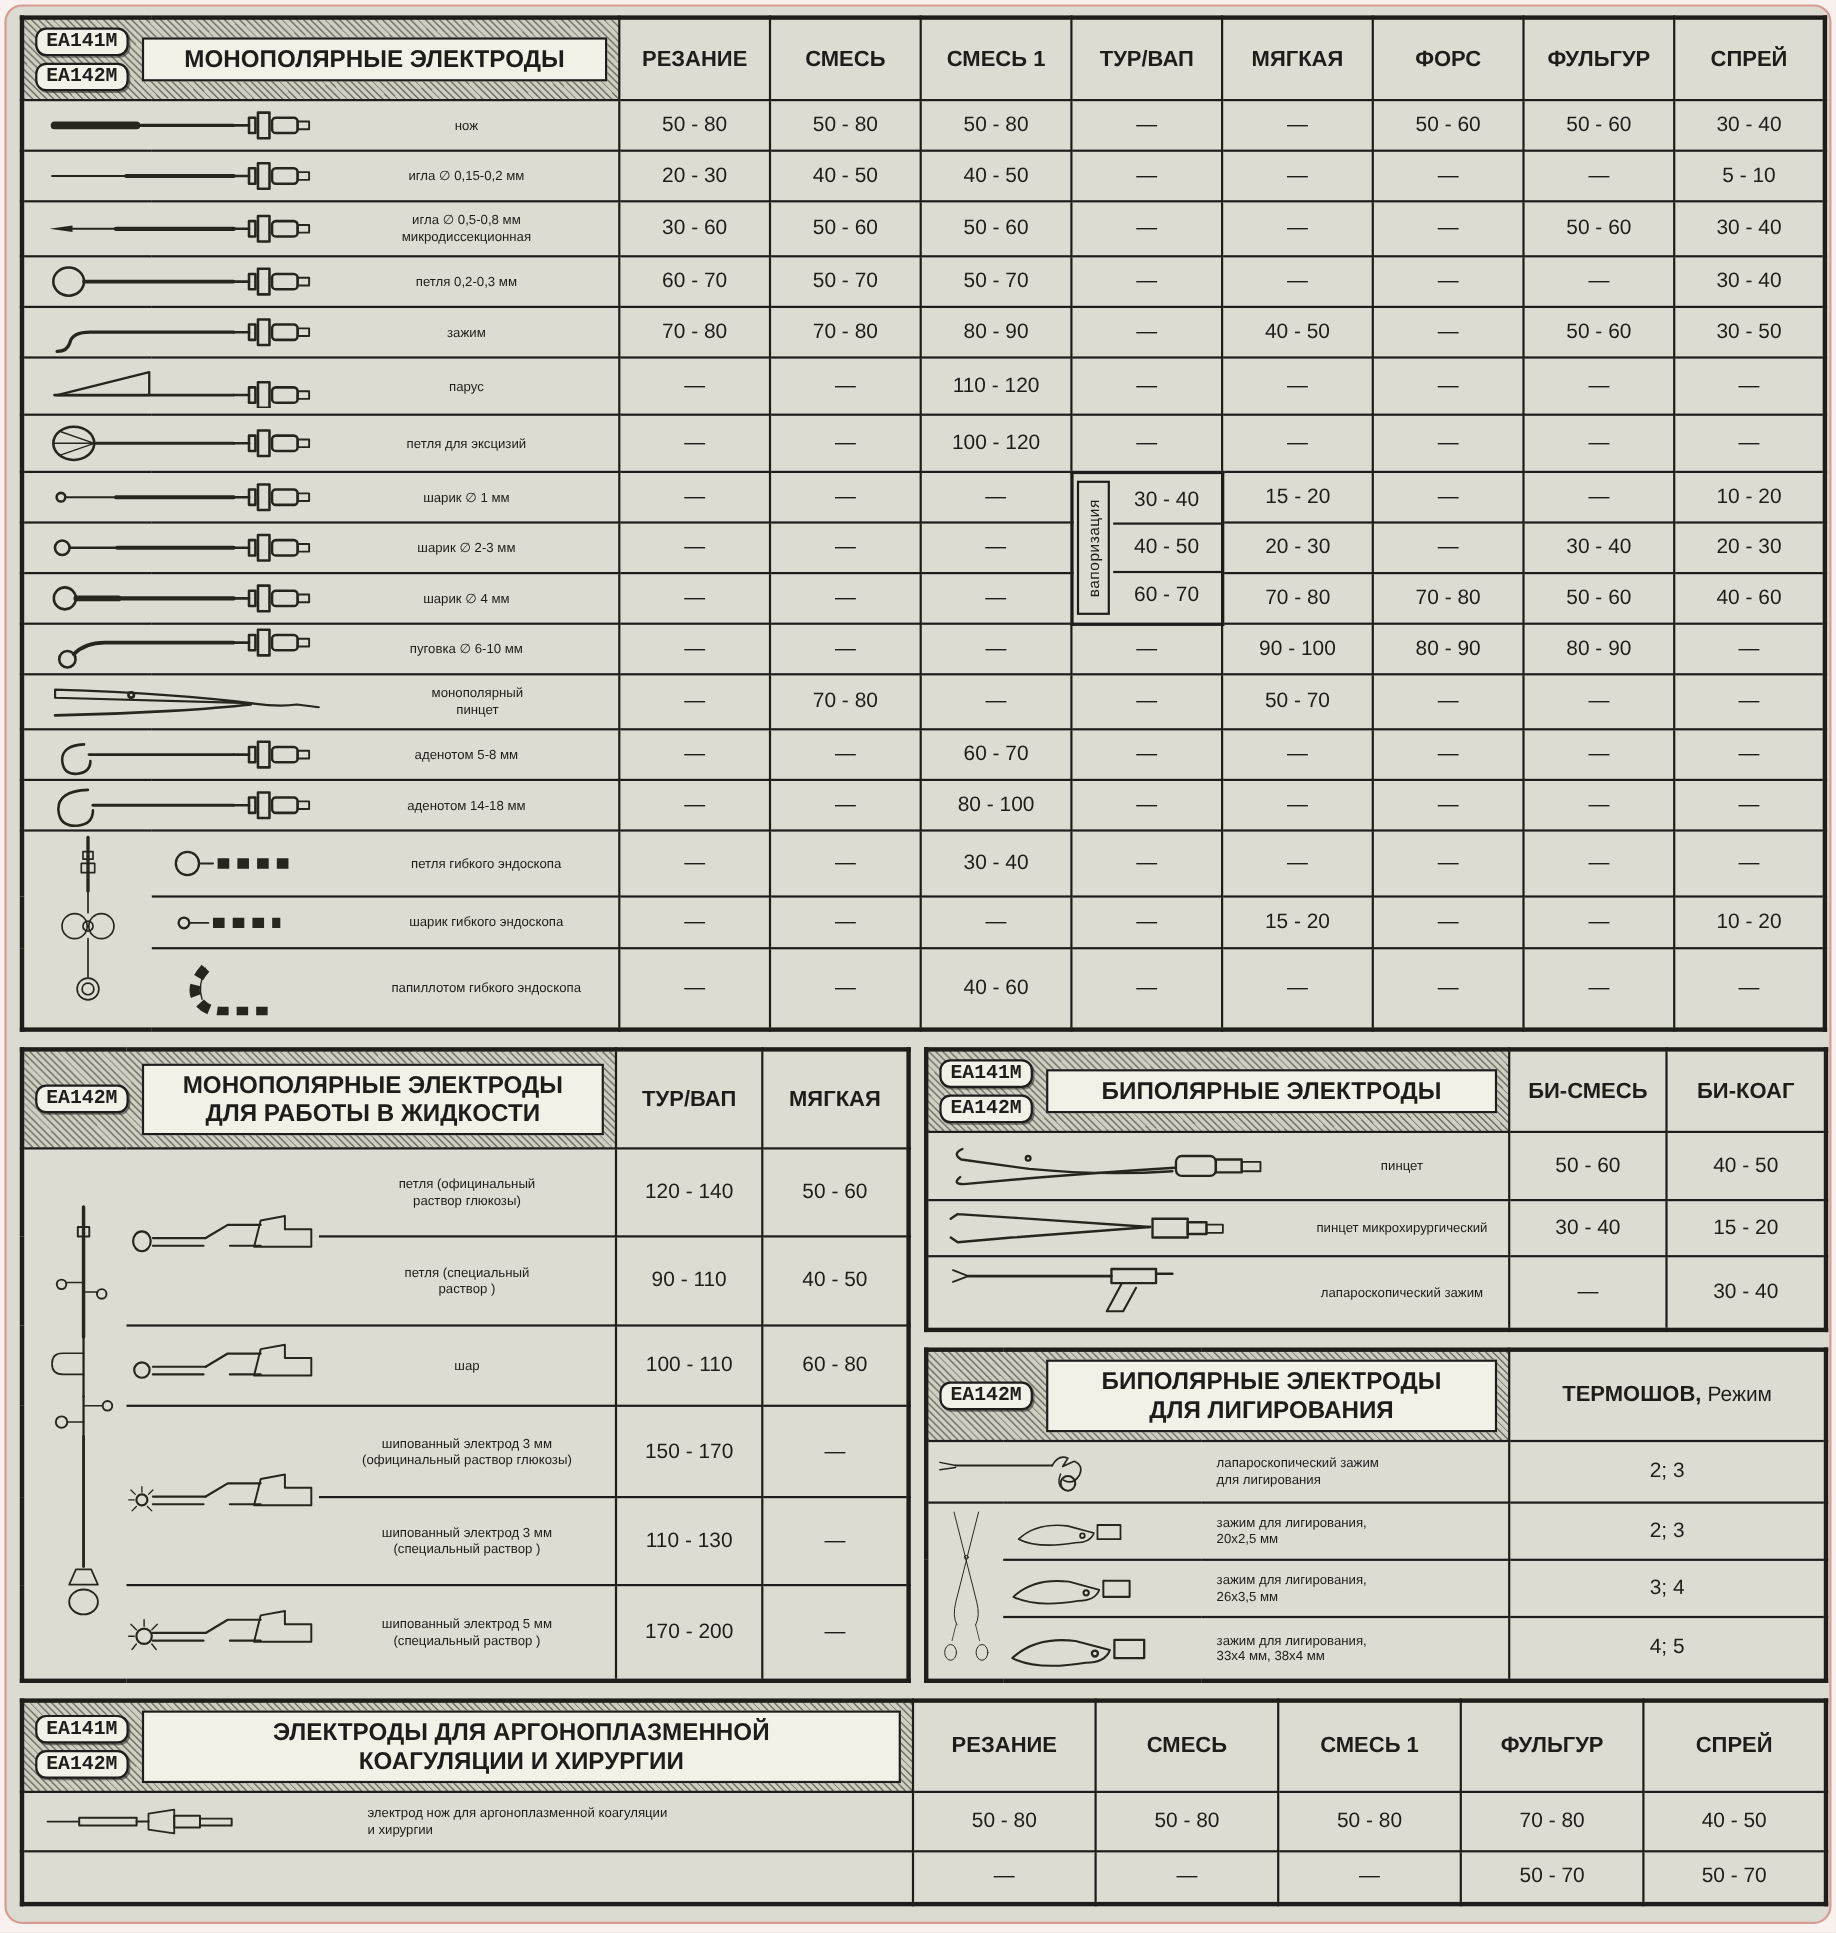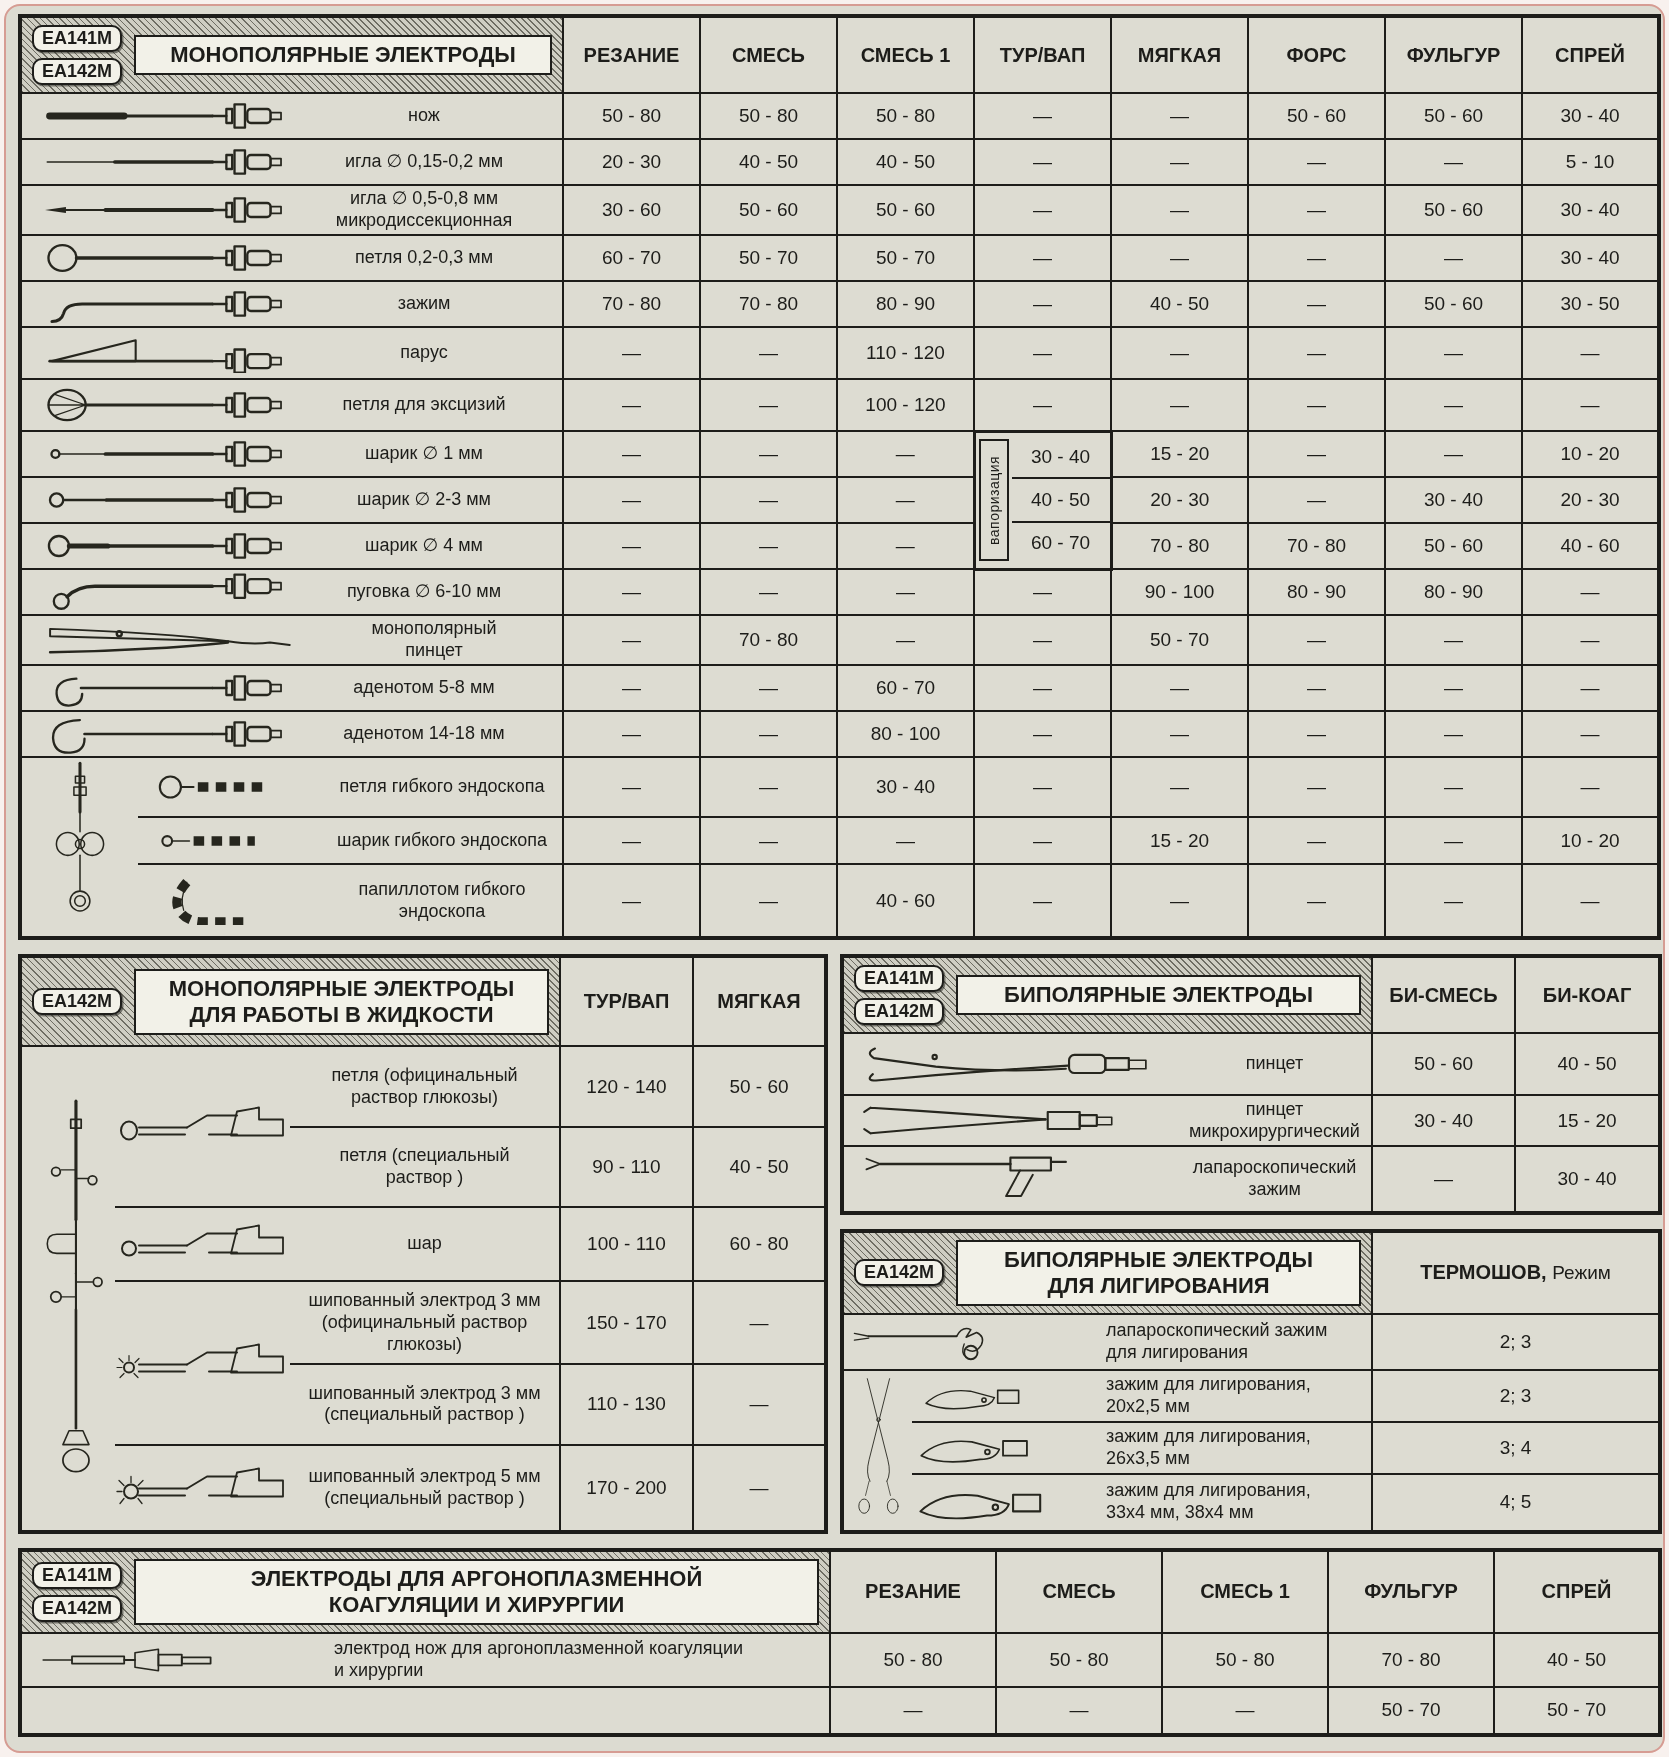--- a/index.html
+++ b/index.html
@@ -5,28 +5,28 @@
   html,body{margin:0;padding:0;}
   body{width:1669px;background:#f8f1ee;font-family:"Liberation Sans",sans-serif;color:#1d1d1a;}
   .panel{margin:4px;border:2px solid #d69c93;border-radius:16px;background:#dcdbd1;padding:8px 12px 14px;}
   .page-title{text-align:center;font-size:29px;word-spacing:16px;letter-spacing:1px;margin:8px 0 14px;color:#222;}
   table{border-collapse:collapse;background:#dddcd2;table-layout:fixed;}
   .tbl{border:4px solid #1d1d1a;width:100%;}
   td,th{border:2px solid #1d1d1a;padding:0;}
   th.hatch{background:repeating-linear-gradient(45deg,#6e6d63 0 1.2px,#cfcec3 1.2px 4.6px);}
   .hd{display:flex;align-items:center;gap:12px;padding:7px 10px;}
   .badges{display:flex;flex-direction:column;gap:6px;align-items:flex-start;}
-  .badge{background:#f2f1e8;border:2px solid #1d1d1a;border-radius:10px;font-weight:bold;font-size:18px;padding:1px 8px;box-shadow:1.5px 1.5px 0 rgba(40,40,35,.55);white-space:nowrap;}
+  .badge{background:#f2f1e8;border:2px solid #1d1d1a;border-radius:10px;font-weight:bold;font-size:18px;padding:1px 8px;box-shadow:1.5px 1.5px 0 rgba(40,40,35,.55);white-space:nowrap;font-family:Liberation Mono, monospace;}
   .hbox{flex:1;background:#f2f1e8;border:2px solid #1d1d1a;font-weight:bold;font-size:22px;text-align:center;padding:5px 8px;white-space:pre-line;line-height:1.18;}
   th.mode{font-size:20px;font-weight:bold;background:#dddcd2;}
   th.mode .reg{font-weight:normal;font-size:19px;}
   td.val{text-align:center;font-size:19px;background:#dddcd2;}
   .nm{display:flex;align-items:center;gap:6px;padding:2px 8px 2px 16px;}
   .ic{flex:0 0 auto;display:flex;align-items:center;justify-content:flex-start;}
-  .lbl{flex:1;text-align:center;font-size:18px;white-space:pre-line;line-height:1.22;}
+  .lbl{flex:1;text-align:center;font-size:12px;white-space:pre-line;line-height:1.22;}
   .lbl.left{text-align:left;padding-left:14px;}
   .endo-td{border-right:none;text-align:center;vertical-align:middle;}
   .after-endo{border-left:none;}
   .icon-td{border-left:none;border-right:none;text-align:center;vertical-align:middle;}
   .icon-td.first{border-left:2px solid #1d1d1a;}
   .lbl-td{border-left:none;vertical-align:middle;}
   .lbl-td .lbl{display:block;}
   .vap-td{padding:0;border:3px solid #1d1d1a;vertical-align:middle;}
   .vap{display:flex;align-items:stretch;height:100%;min-height:128px;}
   .vap-lbl{width:26px;margin:3px;border:2px solid #1d1d1a;display:flex;align-items:center;justify-content:center;writing-mode:vertical-rl;transform:rotate(180deg);font-size:14px;letter-spacing:.5px;}

